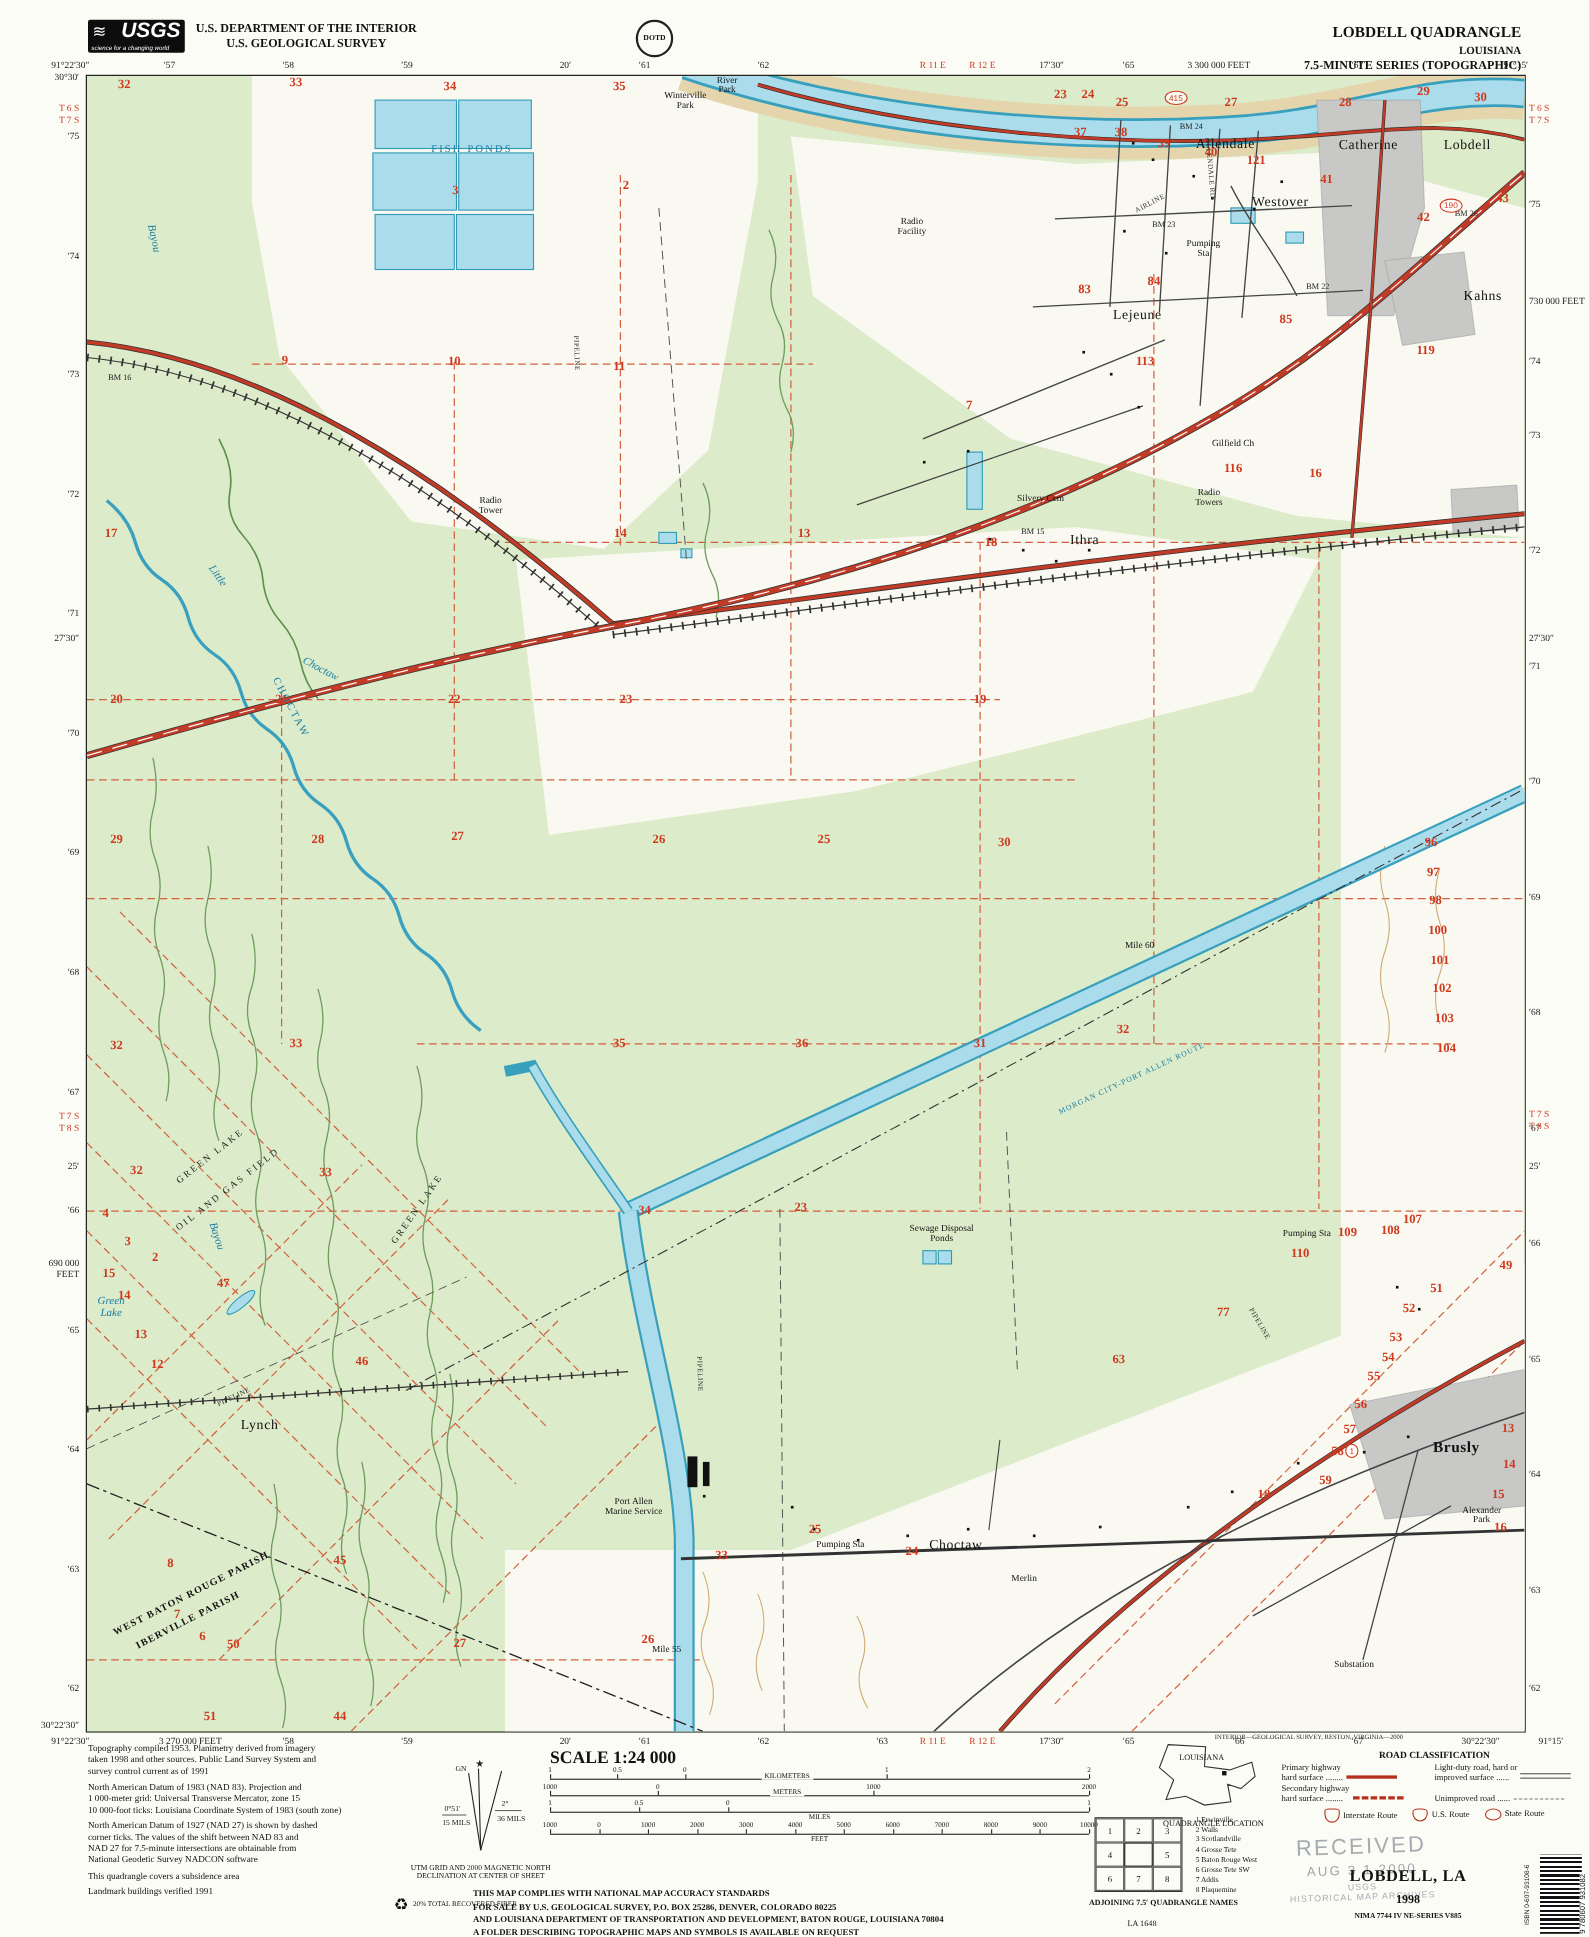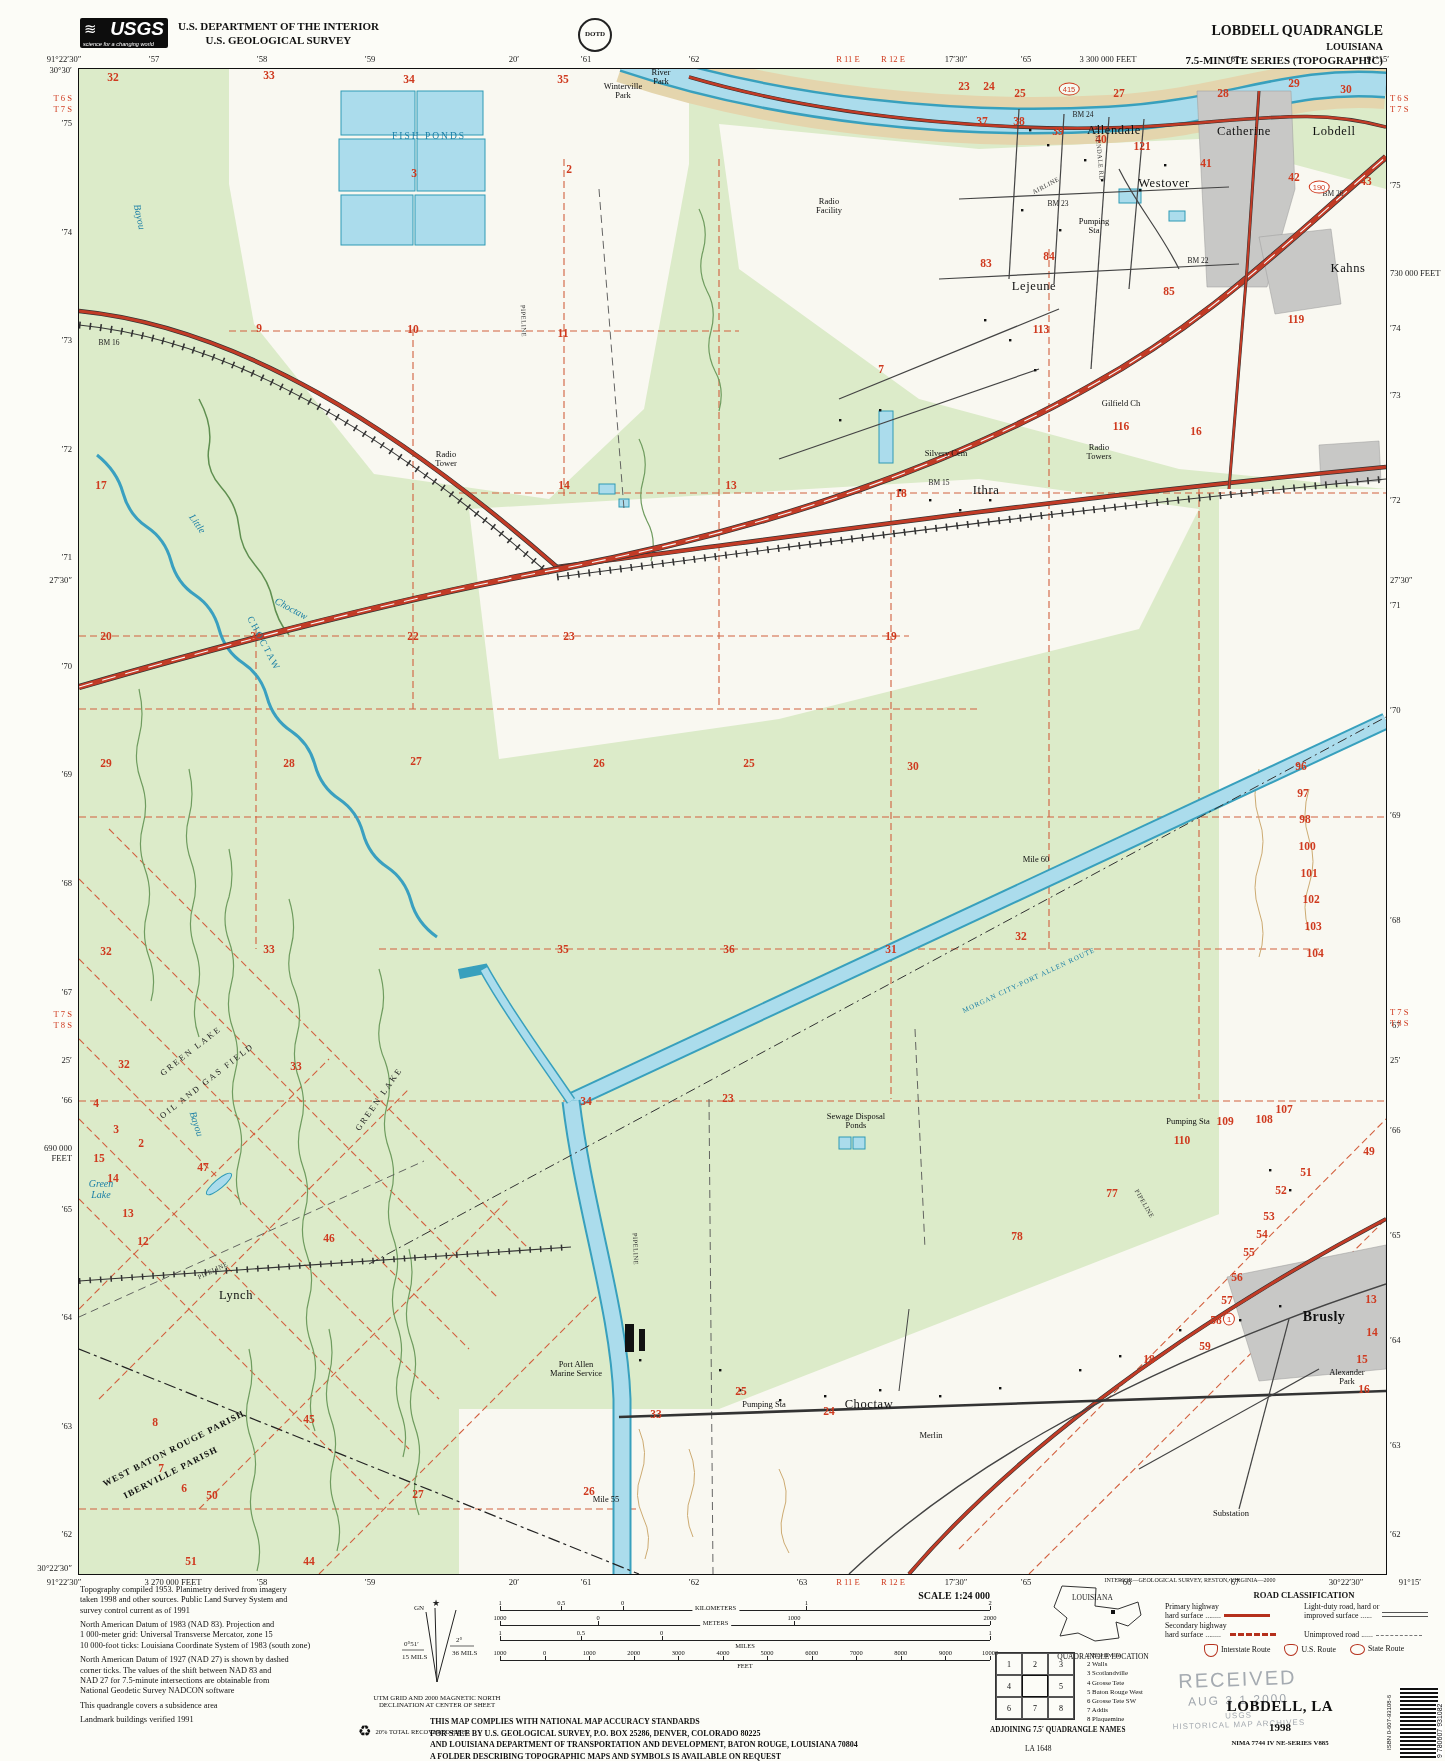--- a/index.html
+++ b/index.html
@@ -42,21 +42,21 @@
   .mg.red{color:#cf3a1f;}
   
   #credits{position:absolute;left:80px;top:1585px;width:300px;font-size:8.3px;line-height:1.25;}
   #credits .c-title{font-size:10px;font-weight:bold;line-height:1.2;margin-bottom:4px;white-space:pre-line;}
   #credits p{margin:0 0 4px 0;white-space:pre-line;}
   #decl{position:absolute;left:362px;top:1596px;width:150px;text-align:center;}
   #decl-cap{font-size:6.8px;margin-top:2px;white-space:pre-line;}
   #recycle{position:absolute;left:358px;top:1722px;width:170px;font-size:6.5px;display:flex;gap:4px;align-items:center;}
   #recycle .rg{font-size:15px;}
   #scaleblock{position:absolute;left:500px;top:1590px;width:490px;}
-  #scale-title{text-align:right;font-weight:bold;font-size:10px;}
+  #scale-title{text-align:left;font-weight:bold;font-size:16px;}
   .bar{position:relative;height:15px;}
   .bar .line{position:absolute;left:0;right:0;top:9px;border-top:1.6px solid #222;}
   .bar .tick{position:absolute;top:9px;width:1px;height:4px;background:#222;transform:translateY(-100%);}
   .bar .tl{position:absolute;top:-2px;transform:translateX(-50%);font-size:6.5px;}
   .bar .unit-in{position:absolute;top:3px;transform:translateX(-50%);font-size:6.5px;background:#fcfcf7;padding:0 3px;}
   .bar .unit-bel{position:absolute;left:50%;top:11px;transform:translateX(-50%);font-size:6.5px;}
   #contour{position:absolute;left:500px;top:1662px;width:490px;text-align:center;}
   #contour .k1{font-weight:bold;font-size:10.5px;}
   #contour .k2,#contour .k3{font-size:7.8px;}
   #salelines{position:absolute;left:430px;top:1716px;width:660px;font-size:8px;font-weight:bold;line-height:1.45;white-space:pre-line;}
@@ -325,21 +325,21 @@
         <span class="sec" style="left: 1040px; top: 24px;">27</span>
         <span class="sec" style="left: 1144px; top: 24px;">28</span>
         <span class="sec" style="left: 1215px; top: 14px;">29</span>
         <span class="sec" style="left: 1267px; top: 20px;">30</span>
         <span class="sec" style="left: 903px; top: 52px;">37</span>
         <span class="sec" style="left: 940px; top: 52px;">38</span>
         <span class="sec" style="left: 979px; top: 62px;">39</span>
         <span class="sec" style="left: 1022px; top: 70px;">40</span>
         <span class="sec" style="left: 1063px; top: 77px;">121</span>
         <span class="sec" style="left: 1127px; top: 94px;">41</span>
-        <span class="sec" style="left: 1215px; top: 108px;">42</span>
+        <span class="sec" style="left: 1215px; top: 129px;">42</span>
         <span class="sec" style="left: 1287px; top: 112px;">43</span>
         <span class="sec" style="left: 335px; top: 104px;">3</span>
         <span class="sec" style="left: 490px; top: 100px;">2</span>
         <span class="sec" style="left: 180px; top: 259px;">9</span>
         <span class="sec" style="left: 334px; top: 260px;">10</span>
         <span class="sec" style="left: 484px; top: 264px;">11</span>
         <span class="sec" style="left: 907px; top: 194px;">83</span>
         <span class="sec" style="left: 970px; top: 187px; text-align: right;">84</span>
         <span class="sec" style="left: 1090px; top: 222px;">85</span>
         <span class="sec" style="left: 962px; top: 260px;">113</span>
@@ -386,21 +386,21 @@
         <span class="sec" style="left: 1227px; top: 1103px;">51</span>
         <span class="sec" style="left: 1202px; top: 1121px;">52</span>
         <span class="sec" style="left: 1190px; top: 1147px;">53</span>
         <span class="sec" style="left: 1183px; top: 1165px;">54</span>
         <span class="sec" style="left: 1170px; top: 1183px;">55</span>
         <span class="sec" style="left: 1158px; top: 1208px;">56</span>
         <span class="sec" style="left: 1148px; top: 1231px;">57</span>
         <span class="sec" style="left: 1137px; top: 1251px;">58</span>
         <span class="sec" style="left: 1126px; top: 1277px;">59</span>
         <span class="sec" style="left: 1033px; top: 1124px;">77</span>
-        <span class="sec" style="left: 938px; top: 1167px;">78</span>
+        <span class="sec" style="left: 938px; top: 1167px;">63</span>
         <span class="sec" style="left: 1070px; top: 1290px;">18</span>
         <span class="sec" style="left: 1292px; top: 1230px;">13</span>
         <span class="sec" style="left: 1293px; top: 1263px;">14</span>
         <span class="sec" style="left: 1283px; top: 1290px;">15</span>
         <span class="sec" style="left: 1285px; top: 1320px;">16</span>
         <span class="sec" style="left: 45px; top: 995px;">32</span>
         <span class="sec" style="left: 217px; top: 997px;">33</span>
         <span class="sec" style="left: 17px; top: 1034px;">4</span>
         <span class="sec" style="left: 37px; top: 1060px;">3</span>
         <span class="sec" style="left: 62px; top: 1074px;">2</span>

